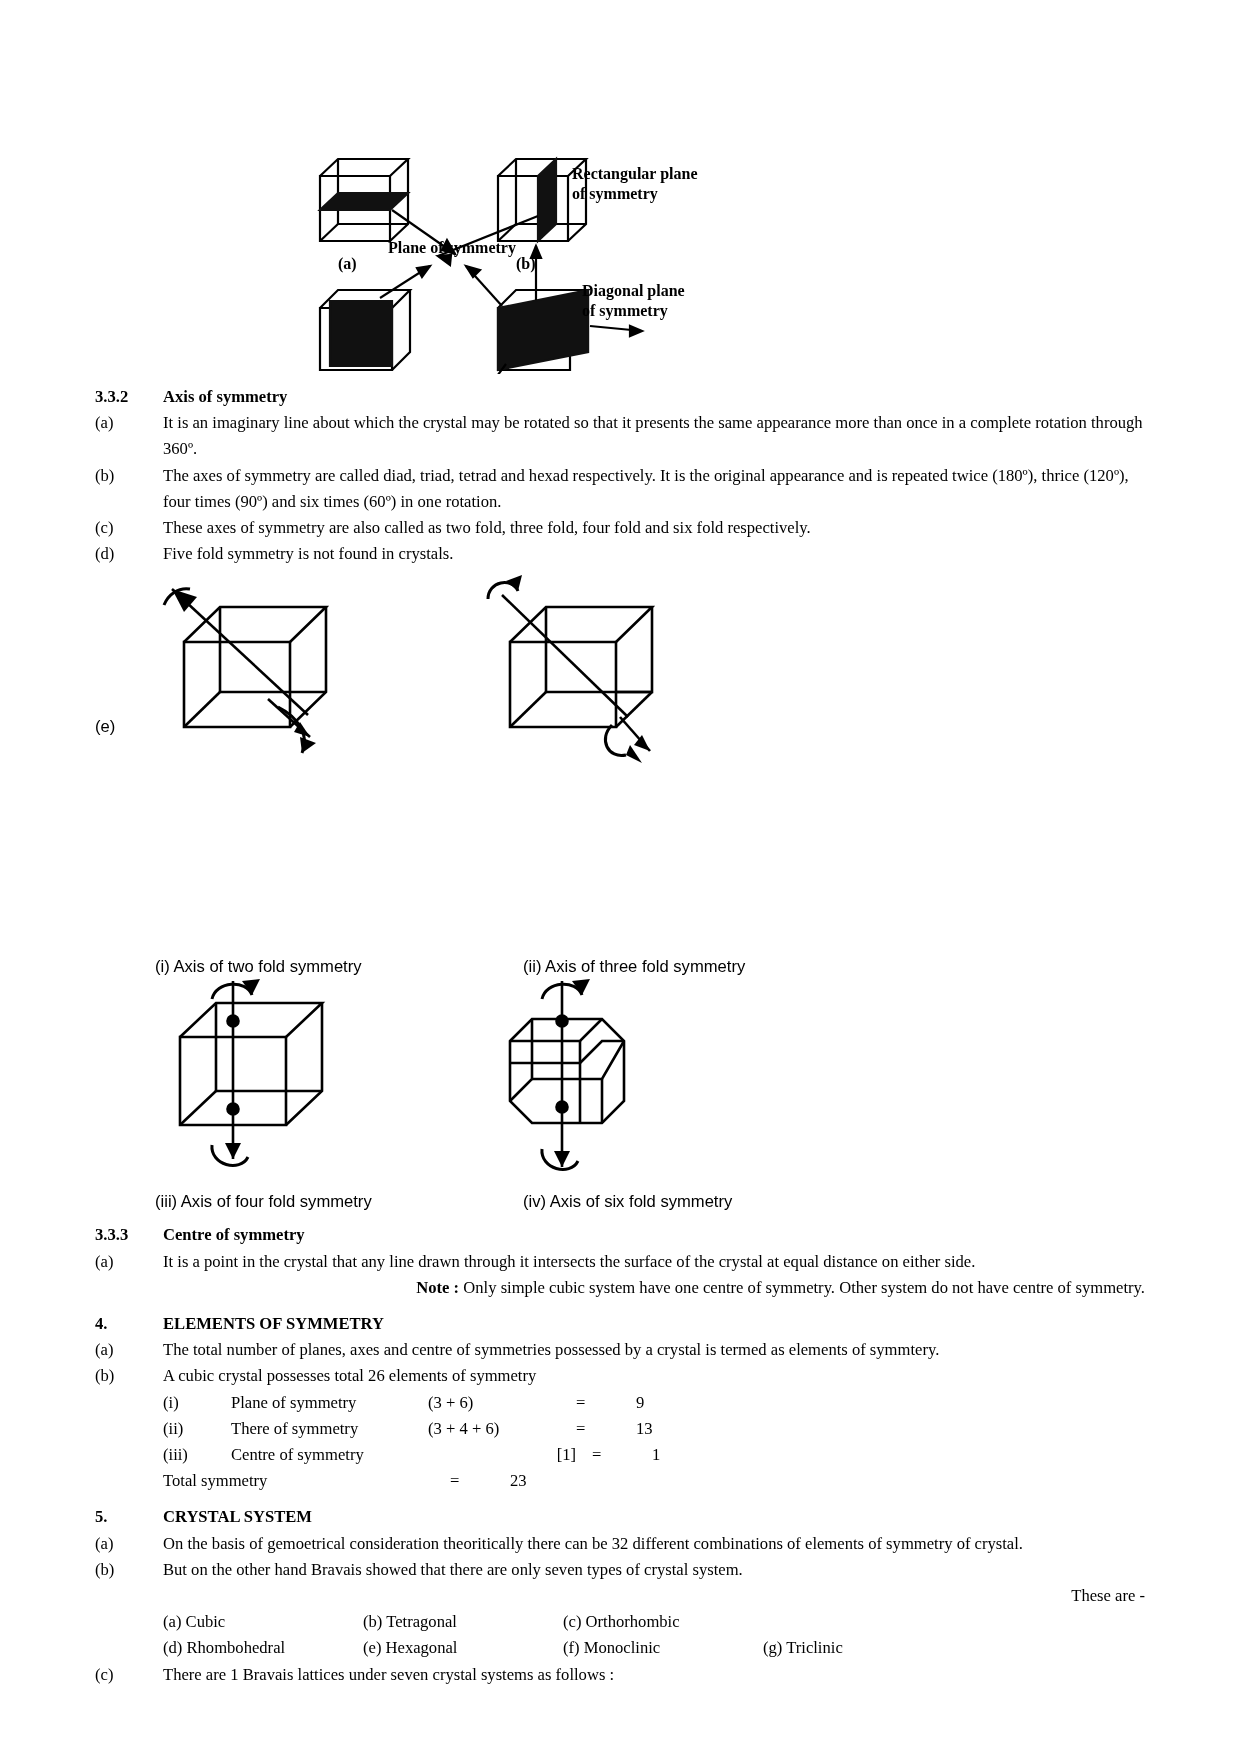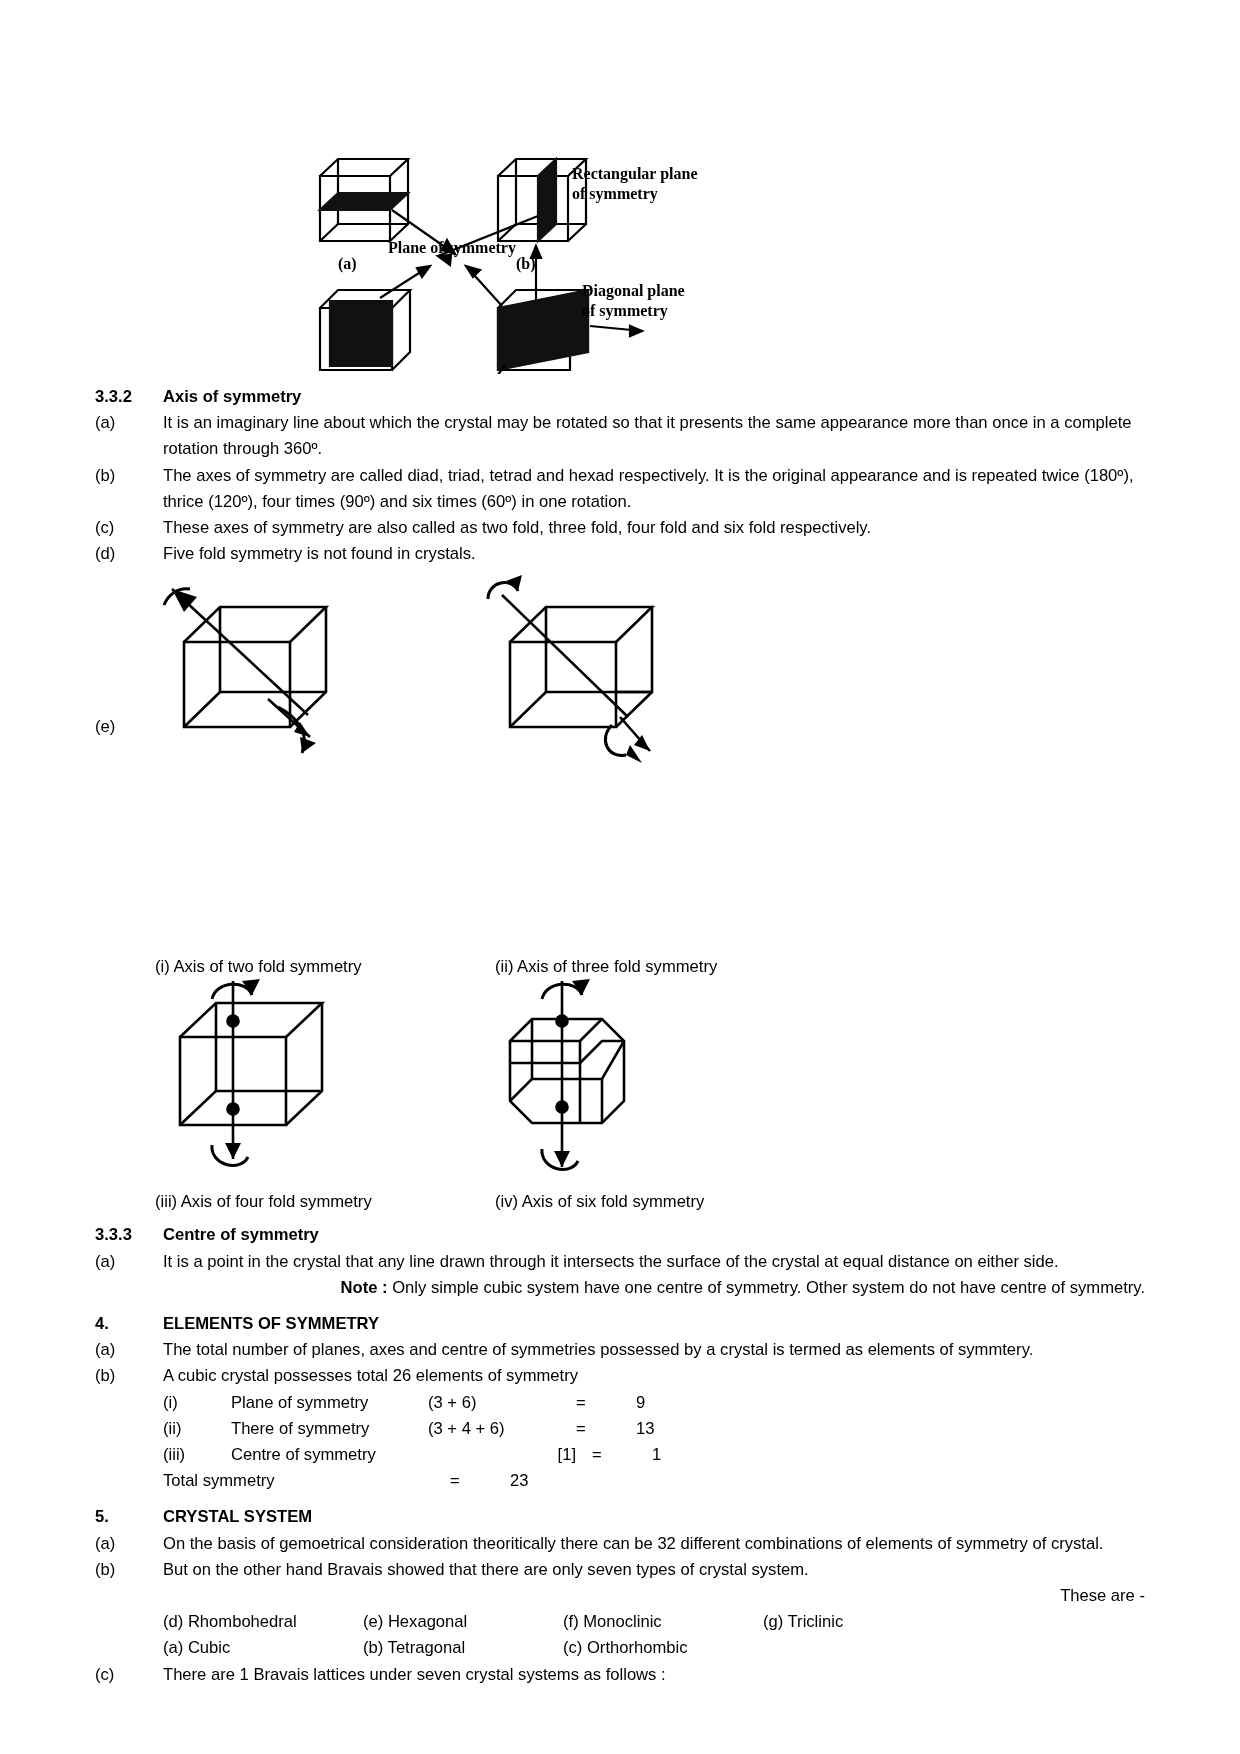--- a/index.html
+++ b/index.html
@@ -11,38 +11,38 @@
     position:relative;
     overflow:hidden;
   }
   .page { position:relative; width:1240px; height:1754px; padding:0; box-sizing:border-box; }
 
   
   .fig-planes { position:relative; width:1240px; height:248px; margin-top:126px; }
   .fig-planes svg { position:absolute; left:270px; top:0; }
 
   
-  .body { position:relative; width:1240px; padding:0 95px 0 95px; box-sizing:border-box; }
+  .body { position:relative; width:1240px; padding:0 95px 0 95px; box-sizing:border-box;font-family:Liberation Serif, serif; }
 
   .row { display:flex; align-items:flex-start; font-size:16.6px; line-height:1.58; }
   .row .lbl { width:68px; flex:0 0 68px; }
   .row .txt { flex:1 1 auto; }
   .row.head { font-weight:bold; margin-top:10px; }
   .row.head .lbl { width:68px; flex:0 0 68px; }
 
   .cont { margin-left:68px; font-size:16.6px; line-height:1.58;text-align:right; }
   b.note { font-weight:bold; }
 
   
   .fig-axes { position:relative; width:1240px; height:390px; }
   .fig-axes svg { position:absolute; left:150px; top:0; }
   .fig-axes2 { position:relative; width:1240px; height:215px; }
   .fig-axes2 svg { position:absolute; left:150px; top:0; }
 
-  .caps { display:flex; font-size:16.6px; padding-left:155px; }
+  .caps { display:flex; font-size:16.6px; padding-left:155px;gap:28px; }
   .caps .c1 { width:340px; flex:0 0 340px; }
 
   
   .e-label { position:absolute; left:95px; top:150px; font-size:16.6px; }
 
   
   .etable { margin-left:68px; font-size:16.6px; line-height:1.58; }
   .etrow { display:flex; }
   .etrow .n { width:68px; flex:0 0 68px; }
   .etrow .nm { width:197px; flex:0 0 197px; }
@@ -305,30 +305,30 @@
       <span class="lbl">(a)</span>
       <span class="txt">On the basis of gemoetrical consideration theoritically there can be 32 different combinations of elements of symmetry of crystal.</span>
     </div>
     <div class="row">
       <span class="lbl">(b)</span>
       <span class="txt">But on the other hand Bravais showed that there are only seven types of crystal system.</span>
     </div>
     <div class="cont">These are -</div>
 
     <div class="clist">
+      <span class="ci">(a) Cubic</span>
+      <span class="ci">(b) Tetragonal</span>
+      <span class="ci">(c) Orthorhombic</span>
+    </div>
+    <div class="clist">
       <span class="ci">(d) Rhombohedral</span>
       <span class="ci">(e) Hexagonal</span>
       <span class="ci">(f) Monoclinic</span>
       <span class="ci">(g) Triclinic</span>
     </div>
-    <div class="clist">
-      <span class="ci">(a) Cubic</span>
-      <span class="ci">(b) Tetragonal</span>
-      <span class="ci">(c) Orthorhombic</span>
-    </div>
 
     <div class="row">
       <span class="lbl">(c)</span>
       <span class="txt">There are 1 Bravais lattices under seven crystal systems as follows :</span>
     </div>
   </div>
 
 </div>
 
 </body></html>

